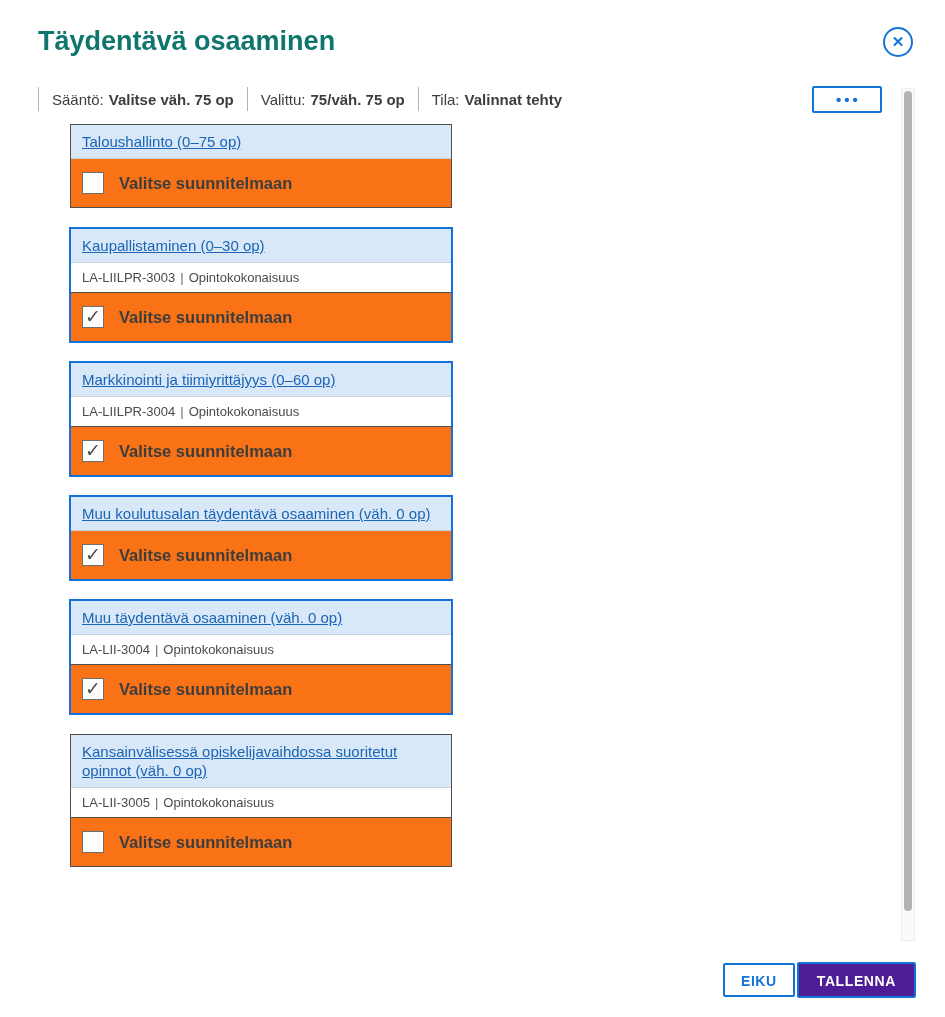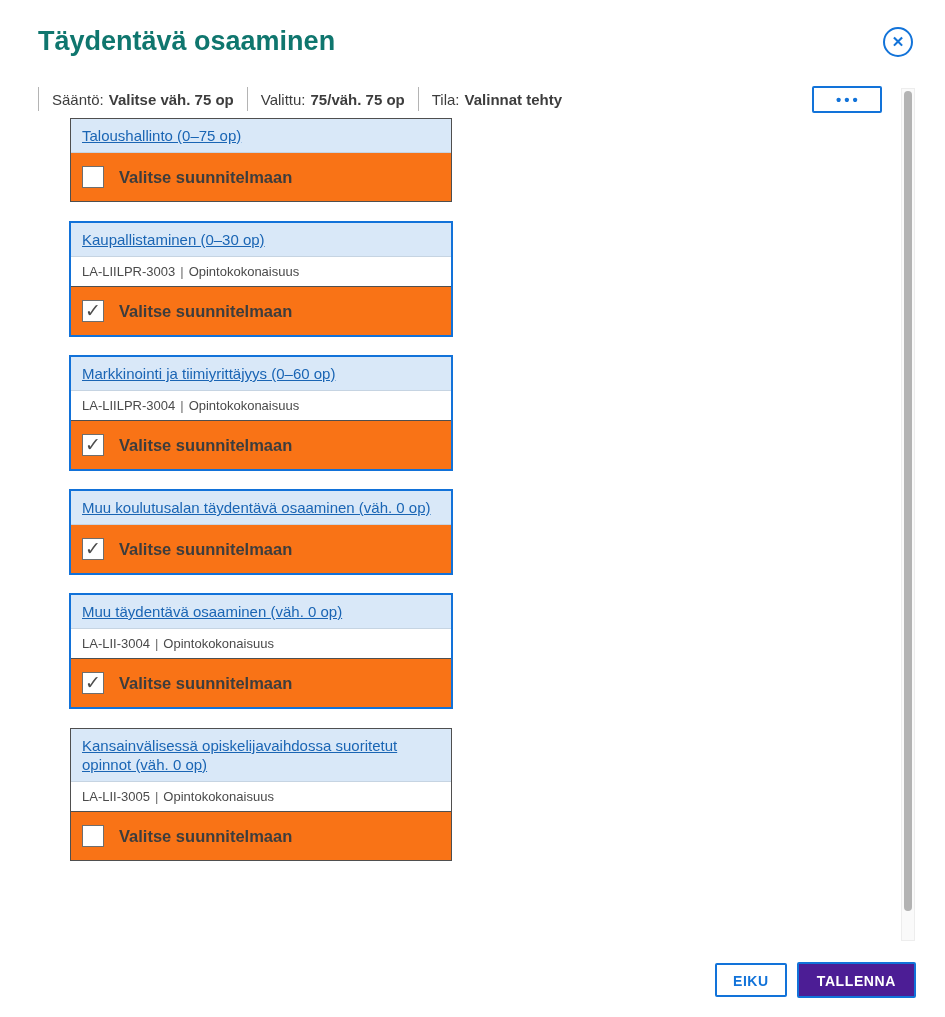--- a/index.html
+++ b/index.html
@@ -21,21 +21,21 @@
   .rule-seg .seg-label { font-weight: 400; margin-right: 5px; }
   .rule-seg .seg-value { font-weight: 700; }
 
   
   .more-btn { position: absolute; left: 812px; top: 86px; width: 70px; height: 27px;
     border: 2px solid #1273d9; border-radius: 2px; background: #fff; color: #1273d9;
     display: flex; align-items: center; justify-content: center; cursor: pointer;
     font-size: 15px; font-weight: 700; letter-spacing: 3px; line-height: 1; padding-left: 3px; }
 
   
-  .cards { position: absolute; left: 38px; top: 118px; width: 414px; padding-left: 32px; }
+  .cards { position: absolute; left: 38px; top: 124px; width: 414px; padding-left: 32px; }
   .card { border: 1px solid #4f4f4f; margin-bottom: 20px; background: #fff; }
   .card.selected { border-color: #1272d9; box-shadow: 0 0 0 1px #1272d9; }
   .card-header { background: #d9e8f8; padding: 7px 11px; border-bottom: 1px solid #c6d4e2; }
   .card-link { color: #1a65b4; font-size: 15px; line-height: 19px; text-decoration: underline; cursor: pointer; }
   .card-meta { background: #fff; padding: 7px 11px 6px 11px; font-size: 13px; line-height: 16px; color: #4a4a4a;
     border-bottom: 1px solid #4f4f4f; }
   .card-meta .pipe { margin: 0 5px; color: #6a6a6a; }
   .card-select { display: flex; align-items: center; gap: 15px; background: #f97316; padding: 13px 11px; cursor: pointer; }
   .checkbox { width: 22px; height: 22px; background: #fff; border: 1px solid #6e6e6e;
     display: flex; align-items: center; justify-content: center; flex: 0 0 auto; }
@@ -43,21 +43,21 @@
   .card.selected .check { display: block; }
   .select-label { font-size: 16.5px; font-weight: 600; color: #3d3d3d; }
 
   
   .scrollbar-track { position: absolute; left: 901px; top: 88px; width: 14px; height: 853px;
     background: #fafafa; border: 1px solid #ededed; }
   .scrollbar-thumb { position: absolute; left: 2px; top: 2px; width: 8px; height: 820px;
     background: #b3b3b3; border-radius: 5px; cursor: pointer; }
 
   
-  .footer-actions { position: absolute; top: 962px; right: 29px; display: flex; align-items: center; gap: 10px; }
+  .footer-actions { position: absolute; top: 962px; right: 29px; display: flex; align-items: center; gap: 2px; }
   .btn { font-family: "Liberation Sans", "DejaVu Sans", sans-serif; font-size: 14px; font-weight: 700;
     letter-spacing: 0.6px; border-radius: 2px; cursor: pointer; }
   .btn-secondary { background: #fff; color: #1273d9; border: 2px solid #1273d9; padding: 8px 16px; height: 34px; }
   .btn-primary { background: #4c1d95; color: #fff; border: 2px solid #1273d9; padding: 9px 18px; height: 36px; }
 </style>
 </head>
 <body>
 
 <div class="modal">
 

